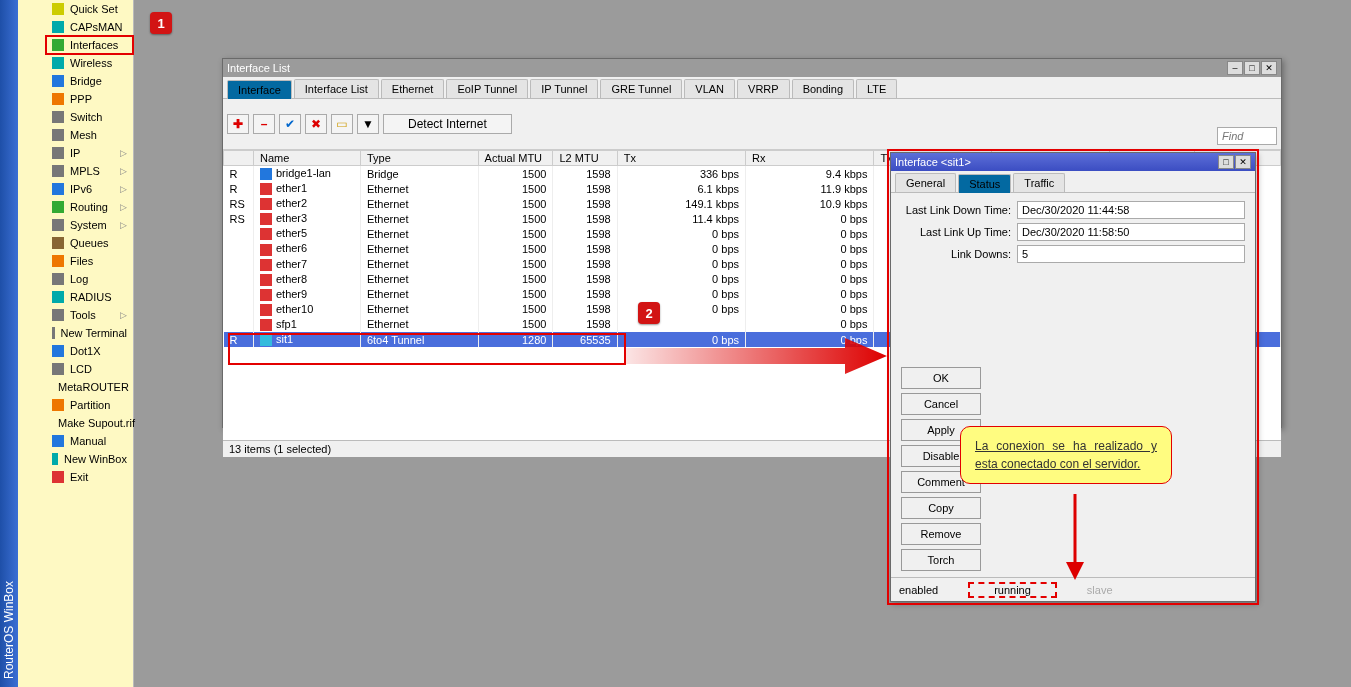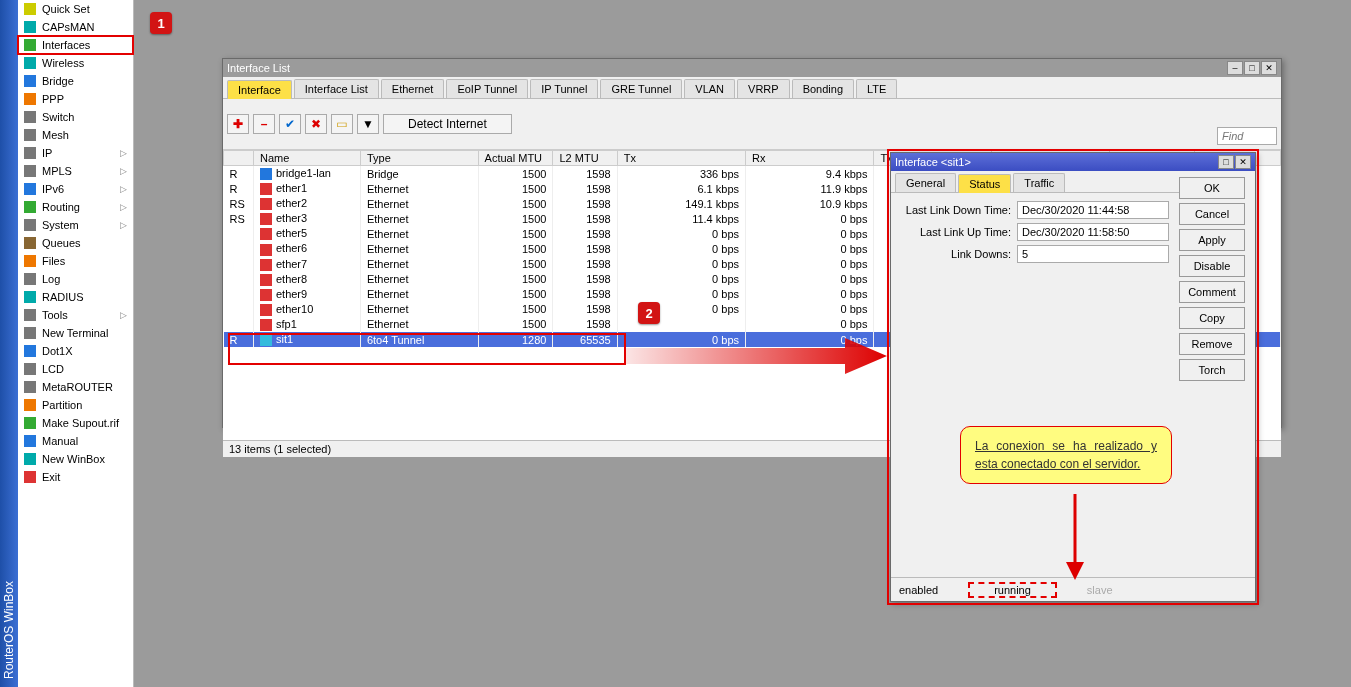--- a/index.html
+++ b/index.html
@@ -2,39 +2,39 @@
 <html><head>
 <meta charset="utf-8">
 <style>
 * { box-sizing: border-box; margin: 0; padding: 0; font-family: "Segoe UI", Tahoma, sans-serif; font-size: 11px; }
 body { background: #9b9b9b; width: 1351px; height: 687px; overflow: hidden; position: relative; }
 
 
 .vtitle { position: absolute; left: 0; top: 0; width: 18px; height: 687px; background: linear-gradient(to right,#3b6fd4,#1e4fa8); color: #fff; writing-mode: vertical-rl; transform: rotate(180deg); text-align: left; padding: 8px 2px; font-size: 12px; }
 
 
-.sidebar { position: absolute; left: 18px; top: 0; width: 116px; height: 687px; background: #ffffff; border-right: 1px solid #bbb; }
+.sidebar { position: absolute; left: 18px; top: 0; width: 116px; height: 687px; background: #fef9c3; border-right: 1px solid #bbb; padding-left: 28px; }
 .sidebar .item { display: flex; align-items: center; gap: 6px; padding: 2px 6px; height: 18px; cursor: pointer; white-space: nowrap; }
 .sidebar .item .ico { width: 12px; height: 12px; display: inline-block; }
 .sidebar .item .arrow { margin-left: auto; color: #888; font-size: 9px; }
 .sidebar .item.hl { outline: 2px solid #e30000; outline-offset: -1px; }
 
 
 .badge { position: absolute; width: 22px; height: 22px; background: #d21414; color: #fff; border-radius: 4px; display: flex; align-items: center; justify-content: center; font-weight: bold; font-size: 13px; box-shadow: 0 1px 2px rgba(0,0,0,.4); }
 
 
 .win { position: absolute; background: #f0f0f0; border: 1px solid #6a6a6a; box-shadow: 2px 2px 6px rgba(0,0,0,.3); }
 .titlebar { height: 18px; background: #9b9b9b; color: #fff; display: flex; align-items: center; padding: 0 4px; font-size: 11px; }
 .titlebar.active { background: linear-gradient(#5d6fd8,#3b4dc2); }
 .titlebar .btns { margin-left: auto; display: flex; gap: 1px; }
 .titlebar .btns .b { width: 16px; height: 14px; background: #ddd; border: 1px solid #888; display: flex; align-items: center; justify-content: center; font-size: 9px; cursor: pointer; color:#000; }
 
 .tabs { display: flex; background: #f0f0f0; border-bottom: 1px solid #bbb; padding: 2px 4px 0 4px; gap: 2px; }
 .tabs .tab { padding: 3px 10px; background: #e4e4e4; border: 1px solid #bbb; border-bottom: none; cursor: pointer; border-radius: 2px 2px 0 0; }
-.tabs .tab.active { background: #fde047; position: relative; top: 1px; }
+.tabs .tab.active { background: #0369a1; position: relative; top: 1px; }
 
 .toolbar { display: flex; align-items: center; gap: 4px; padding: 4px; border-bottom: 1px solid #ccc; }
 .tbtn { width: 22px; height: 20px; border: 1px solid #aaa; background: #f4f4f4; display: flex; align-items: center; justify-content: center; cursor: pointer; font-size: 12px; }
 .tbtn.wide { width: auto; padding: 0 24px; }
 .find { margin-left: auto; margin-top: 24px; }
 .find input { width: 60px; height: 18px; border: 1px solid #aaa; padding: 0 4px; font-style: italic; color: #888; }
 
 
 .grid { background: #fff; overflow: auto; position: relative; }
 .grid table { border-collapse: collapse; width: 100%; table-layout: fixed; }
@@ -432,21 +432,21 @@
 </svg>
 
 <div class="win" style="left:890px; top:152px; width:366px; height:450px; outline:2px solid #e30000; outline-offset:1px;">
   <div class="titlebar active">
     <span>Interface &lt;sit1&gt;</span>
     <div class="btns">
       <div class="b">□</div>
       <div class="b">✕</div>
     </div>
   </div>
-  <div class="detail-body" style="height:406px; flex-direction:row;">
+  <div class="detail-body" style="height:406px; flex-direction:column;">
     <div class="detail-left">
       <div class="tabs" id="detail-tabs" style="margin:-6px -10px 8px -10px;">
           <div class="tab">General</div>
           <div class="tab active">Status</div>
           <div class="tab">Traffic</div>
         </div>
       <div id="detail-form">
           <div class="formrow">
             <label>Last Link Down Time:</label>
             <input readonly="" value="Dec/30/2020 11:44:58" style="">

